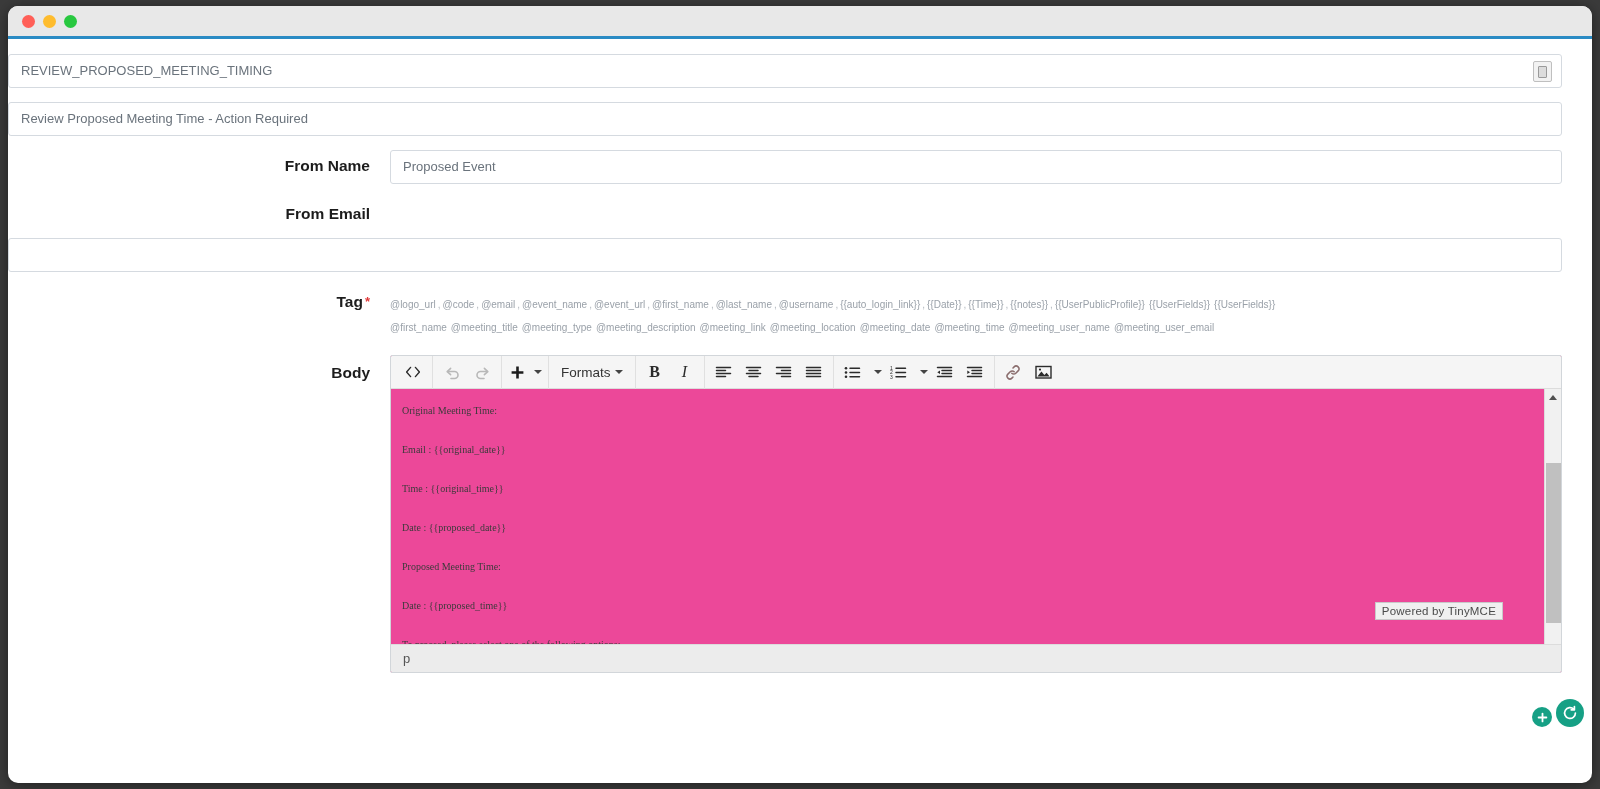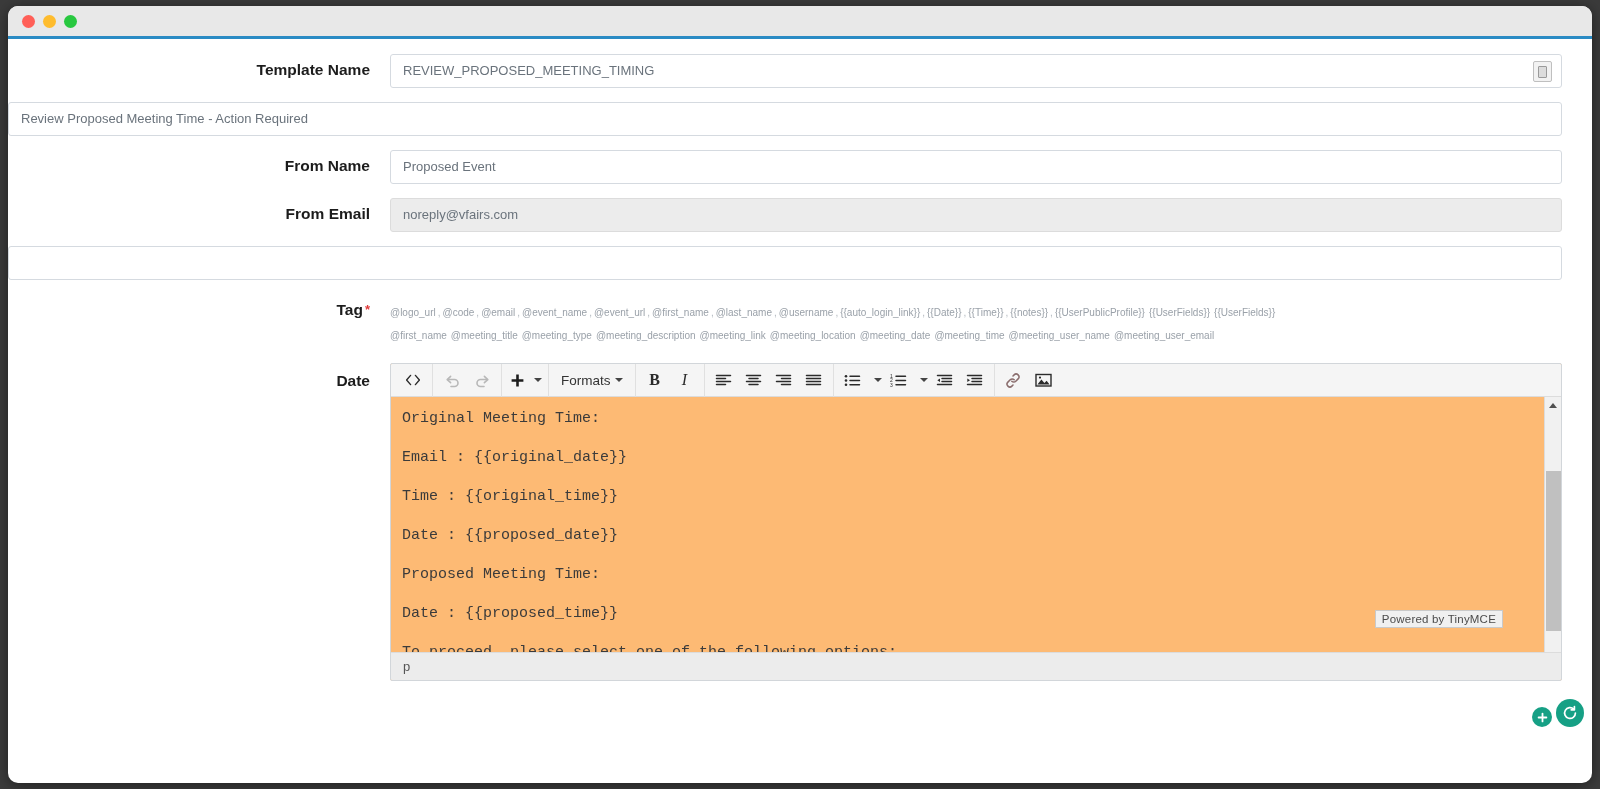--- a/index.html
+++ b/index.html
@@ -57,21 +57,21 @@
 
   
   .tags { font-size:10px; color:#9aa1a9; line-height:23px; padding-top:3px; }
   .tags .ln { white-space:nowrap; }
   .tags span { margin-right:2px; }
   .tagsep { color:#b4bac0; margin-right:5px; }
 
   
   .editor {
     border:1px solid #d2d6da; border-radius:2px;
-    background:#fdba74; height:318px; position:relative; overflow:hidden;
+    background:#ec4899; height:318px; position:relative; overflow:hidden;
   }
   .tbar {
     height:33px; background:#f5f5f5; border-bottom:1px solid #dcdcdc;
     display:flex; align-items:center; padding:0 3px;
   }
   .tgrp { display:flex; align-items:center; height:33px; padding:0 4px;
           border-right:1px solid #e0e0e0; }
   .tgrp:last-child { border-right:none; }
   .tb {
     width:30px; height:26px; display:flex; align-items:center; justify-content:center;
@@ -81,22 +81,22 @@
   .tb.wide { width:auto; padding:0 8px; font-size:13.5px; color:#333; }
   .caret { margin-left:4px; border-left:4px solid transparent; border-right:4px solid transparent;
            border-top:4px solid #444; display:inline-block; }
   .tb svg { display:block; }
 
   .ebody {
     position:absolute; left:0; right:0; top:33px; bottom:28px;
     padding:12px 18px 0 11px; overflow:hidden;
   }
   .ebody p {
-    margin:0 0 20px 0; font-size:15px; color:#3b3b3b; line-height:19px;
-    font-family:Liberation Mono, monospace;
+    margin:0 0 20px 0; font-size:10px; color:#3b3b3b; line-height:19px;
+    font-family:Liberation Serif, serif;
   }
   .estatus {
     position:absolute; left:0; right:0; bottom:0; height:28px;
     background:#ececec; border-top:1px solid #dcdcdc;
     font-size:13px; color:#555; display:flex; align-items:center; padding-left:12px;
   }
   
   .vscroll { position:absolute; right:0; top:33px; bottom:28px; width:17px;
              background:#f1f1f1; border-left:1px solid #dcdcdc; }
   .vscroll .arrow { height:17px; display:flex; align-items:center; justify-content:center; }
@@ -123,21 +123,20 @@
 
   <div class="titlebar">
     <span class="dot red"></span>
     <span class="dot yellow"></span>
     <span class="dot green"></span>
   </div>
 
   <div class="form">
 
     <div class="row">
-      <div class="label">Template Name</div>
       <div class="field">
         <div class="inp">REVIEW_PROPOSED_MEETING_TIMING</div>
         <div class="tmpl-icon">
             <i></i>
           </div>
       </div>
     </div>
 
     <div class="row">
       <div class="field">
@@ -147,23 +146,20 @@
 
     <div class="row">
       <div class="label">From Name</div>
       <div class="field">
         <div class="inp">Proposed Event</div>
       </div>
     </div>
 
     <div class="row">
       <div class="label">From Email</div>
-      <div class="field">
-        <div class="inp disabled">noreply@vfairs.com</div>
-      </div>
     </div>
 
     <div class="row">
       <div class="field">
         <div class="inp"></div>
       </div>
     </div>
 
     <div class="row" style="margin-top:18px;">
       <div class="label" style="padding-top:2px;">
@@ -171,21 +167,21 @@
       </div>
       <div class="field">
         <div class="tags">
           <div class="ln" id="tagline1"><span class="tagitem">@logo_url</span><span class="tagsep">,</span><span class="tagitem">@code</span><span class="tagsep">,</span><span class="tagitem">@email</span><span class="tagsep">,</span><span class="tagitem">@event_name</span><span class="tagsep">,</span><span class="tagitem">@event_url</span><span class="tagsep">,</span><span class="tagitem">@first_name</span><span class="tagsep">,</span><span class="tagitem">@last_name</span><span class="tagsep">,</span><span class="tagitem">@username</span><span class="tagsep">,</span><span class="tagitem">{{auto_login_link}}</span><span class="tagsep">,</span><span class="tagitem">{{Date}}</span><span class="tagsep">,</span><span class="tagitem">{{Time}}</span><span class="tagsep">,</span><span class="tagitem">{{notes}}</span><span class="tagsep">,</span><span class="tagitem">{{UserPublicProfile}}</span><span class="tagsep"></span><span class="tagitem">{{UserFields}}</span><span class="tagsep"></span><span class="tagitem">{{UserFields}}</span></div>
           <div class="ln" id="tagline2"><span class="tagitem">@first_name</span><span class="tagsep"></span><span class="tagitem">@meeting_title</span><span class="tagsep"></span><span class="tagitem">@meeting_type</span><span class="tagsep"></span><span class="tagitem">@meeting_description</span><span class="tagsep"></span><span class="tagitem">@meeting_link</span><span class="tagsep"></span><span class="tagitem">@meeting_location</span><span class="tagsep"></span><span class="tagitem">@meeting_date</span><span class="tagsep"></span><span class="tagitem">@meeting_time</span><span class="tagsep"></span><span class="tagitem">@meeting_user_name</span><span class="tagsep"></span><span class="tagitem">@meeting_user_email</span></div>
         </div>
       </div>
     </div>
 
     <div class="row" style="margin-top:16px;">
-      <div class="label" style="padding-top:8px;">Date</div>
+      <div class="label" style="padding-top:8px;">Body</div>
       <div class="field">
         <div class="editor">
 
           <div class="tbar">
             <div class="tgrp">
               <div class="tb">
                 <svg width="16" height="14" viewBox="0 0 16 14">
                     <path d="M5.6 2.4 1.6 7l4 4.6" fill="none" stroke="#2b2b2b" stroke-width="1.4" stroke-linecap="round" stroke-linejoin="round"></path>
                     <path d="M10.4 2.4 14.4 7l-4 4.6" fill="none" stroke="#2b2b2b" stroke-width="1.4" stroke-linecap="round" stroke-linejoin="round"></path>
                   </svg>

